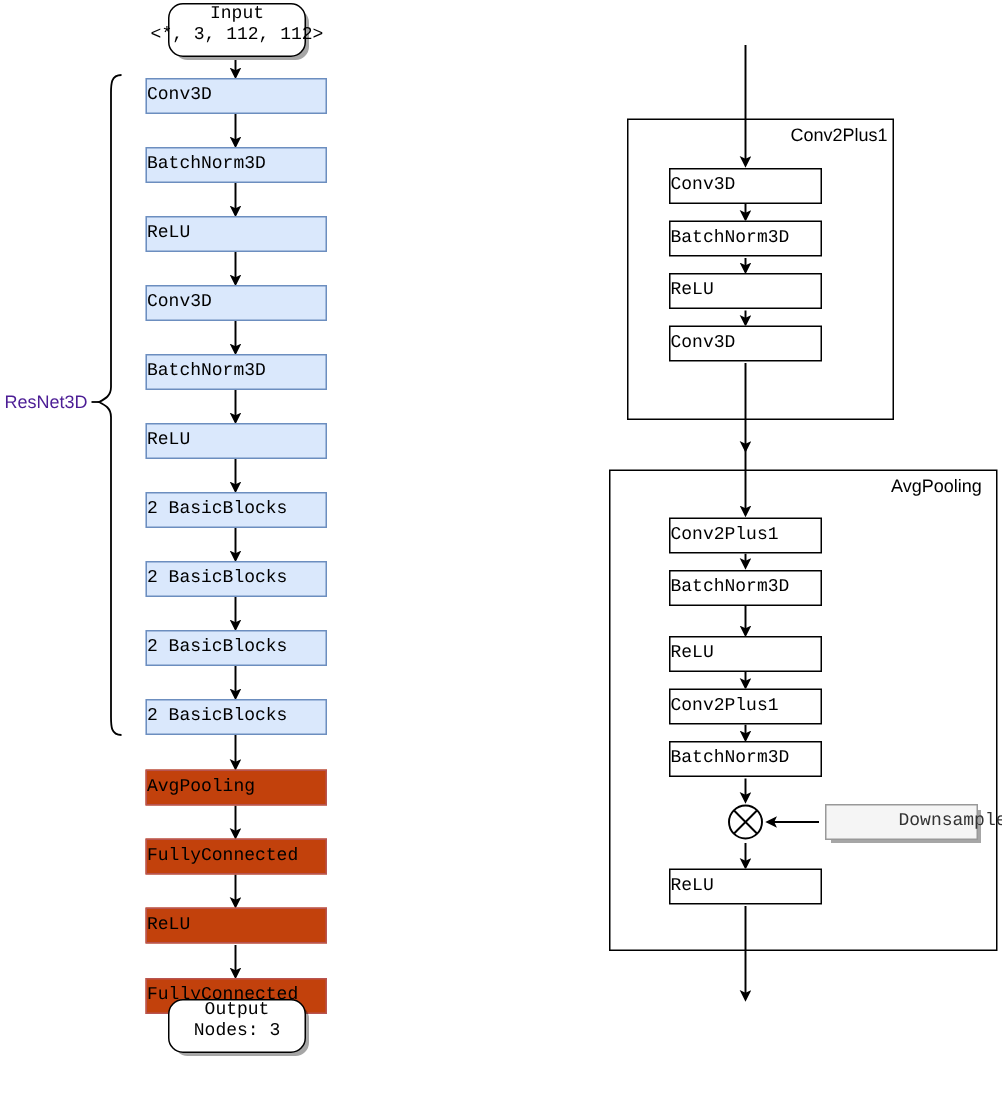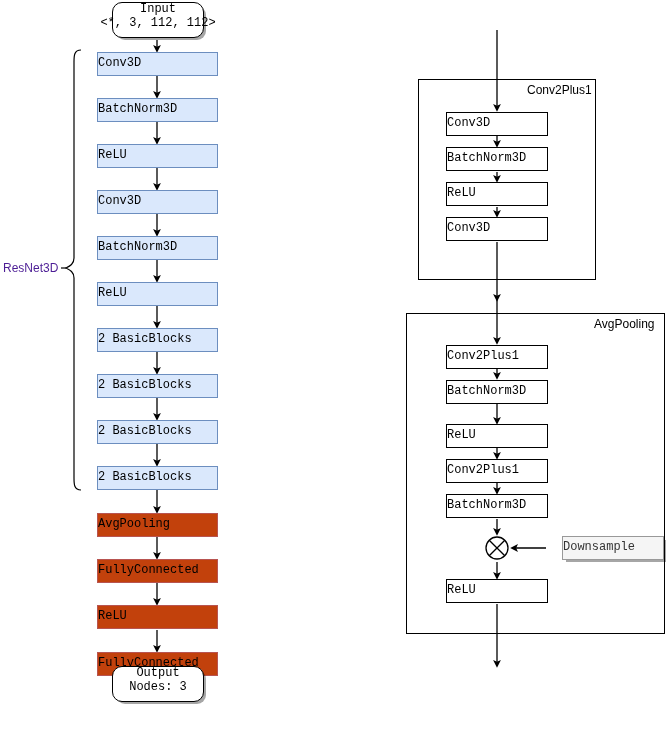--- a/index.html
+++ b/index.html
@@ -193,17 +193,17 @@
 
   <div class="group-box" style="left:406px; top:313px; width:259px; height:321px;"></div>
   <div class="group-label" style="left:594px; top:317px;">AvgPooling</div>
 
   <div class="node node-white" style="left:446px; top:345px; width:102px; height:24px;">Conv2Plus1</div>
   <div class="node node-white" style="left:446px; top:380px; width:102px; height:24px;">BatchNorm3D</div>
   <div class="node node-white" style="left:446px; top:424px; width:102px; height:24px;">ReLU</div>
   <div class="node node-white" style="left:446px; top:459px; width:102px; height:24px;">Conv2Plus1</div>
   <div class="node node-white" style="left:446px; top:494px; width:102px; height:24px;">BatchNorm3D</div>
 
-  <div class="node node-gray shadowed" style="left:562px; top:536px; width:102px; height:24px;">Downsample</div>
+  <div class="node node-gray shadowed" style="left:550px; top:536px; width:102px; height:24px;padding-left:48px;">Downsample</div>
 
   <div class="node node-white" style="left:446px; top:579px; width:102px; height:24px;">ReLU</div>
 
 </div>
 
 </body></html>

